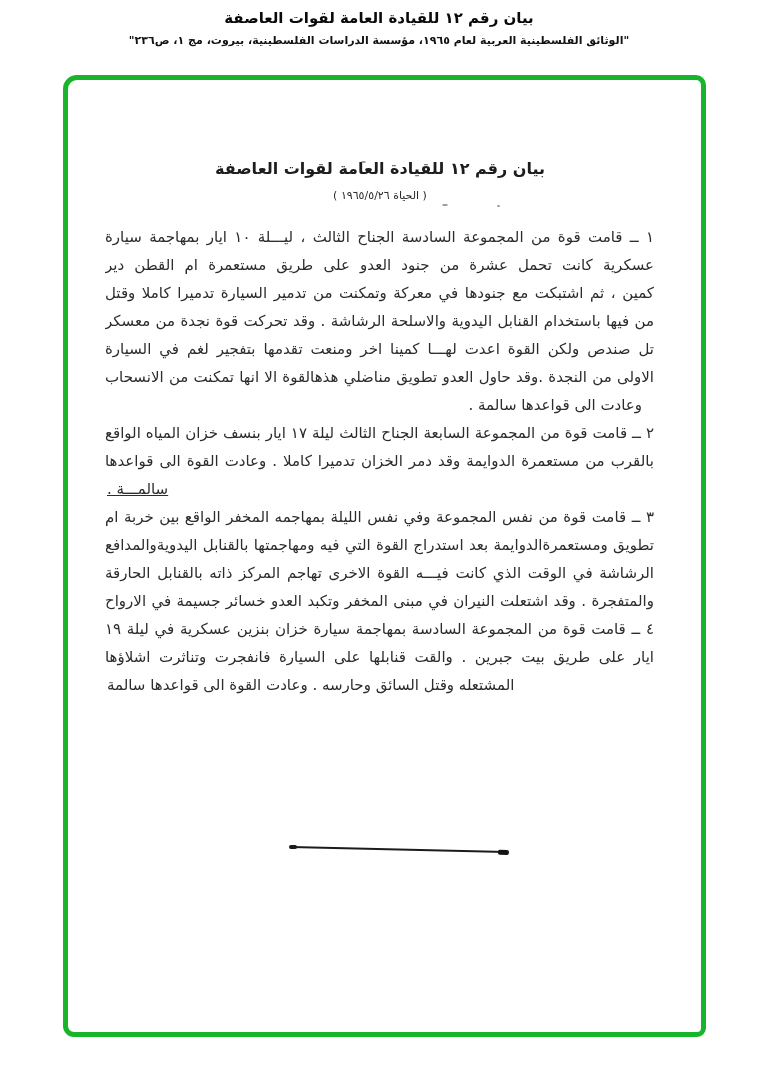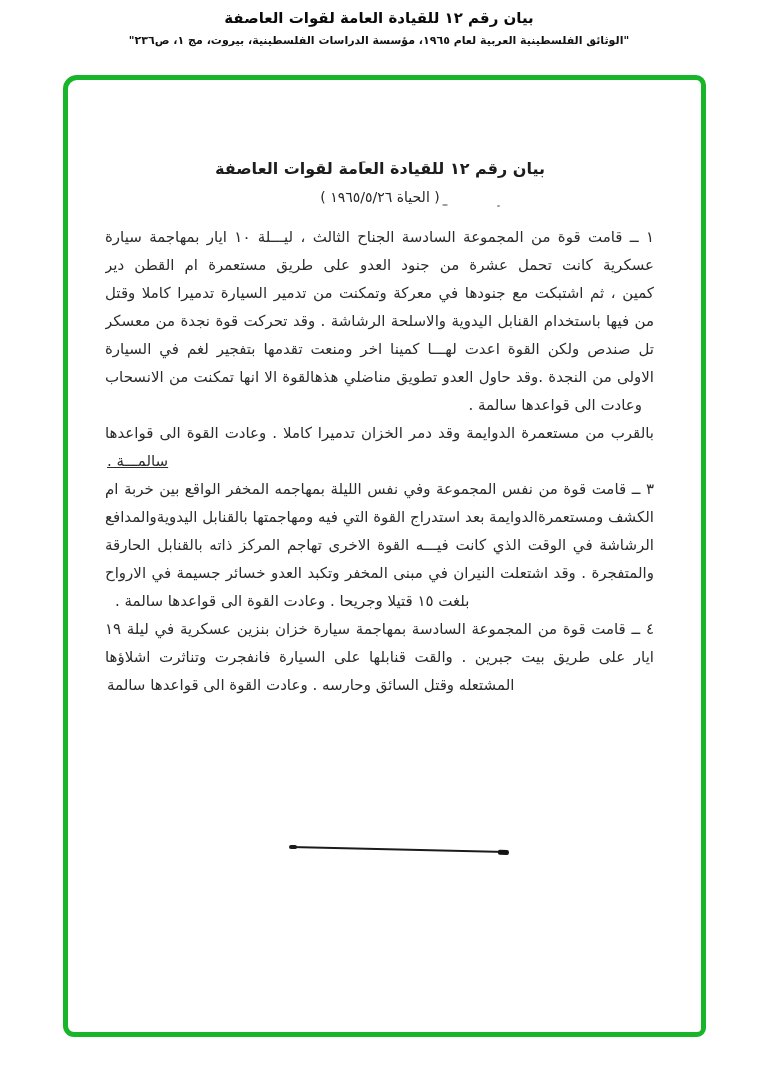--- a/index.html
+++ b/index.html
@@ -26,21 +26,21 @@
   }
 
   .doc-title {
     position:absolute; left:105px; top:159px; width:550px;
     direction:rtl; text-align:center;
     font-size:16px; font-weight:bold; color:#1d1d1d;
   }
   .doc-date {
     position:absolute; left:105px; top:189px; width:550px;
     direction:rtl; text-align:center;
-    font-size:14px; color:#262626;
+    font-size:11px; color:#262626;
   }
 
   .paras {
     position:absolute; left:105px; top:223px; width:549px;
     direction:rtl; color:var(--ink, #2c2c2c);
     font-size:15px;
   }
   .line {
     height:28px; line-height:28px; overflow:hidden;
     white-space:normal;
@@ -82,29 +82,29 @@
     <div>
       <div class="line j">١ ــ قامت قوة من المجموعة السادسة الجناح الثالث ، ليـــلة ١٠ ايار بمهاجمة سيارة</div>
       <div class="line j">عسكرية كانت تحمل عشرة من جنود العدو على طريق مستعمرة ام القطن دير نخاس،وعلى</div>
       <div class="line j">كمين ، ثم اشتبكت مع جنودها في معركة وتمكنت من تدمير السيارة تدميرا كاملا وقتل</div>
       <div class="line j">من فيها باستخدام القنابل اليدوية والاسلحة الرشاشة . وقد تحركت قوة نجدة من معسكر</div>
       <div class="line j">تل صندص ولكن القوة اعدت لهـــا كمينا اخر  ومنعت تقدمها بتفجير لغم في السيارة</div>
       <div class="line j">الاولى من النجدة .وقد حاول العدو تطويق مناضلي هذهالقوة الا انها تمكنت من الانسحاب</div>
       <div class="line r" style="padding-right: 12px;">وعادت الى قواعدها سالمة .</div>
     </div>
     <div>
+      <div class="line j">٢ ــ قامت قوة من المجموعة السابعة الجناح الثالث ليلة ١٧ ايار بنسف خزان المياه الواقع</div>
       <div class="line j">بالقرب من مستعمرة الدوايمة وقد دمر الخزان تدميرا كاملا . وعادت القوة الى قواعدها</div>
       <div class="line l" style="padding-left: 2px; text-decoration: underline;">سالمـــة .</div>
     </div>
     <div>
       <div class="line j">٣ ــ قامت قوة من نفس المجموعة وفي نفس الليلة بمهاجمه المخفر الواقع بين خربة ام</div>
-      <div class="line j">الكشف ومستعمرةالدوايمة بعد استدراج القوة التي فيه ومهاجمتها بالقنابل اليدويةوالمدافع</div>
+      <div class="line j">تطويق ومستعمرةالدوايمة بعد استدراج القوة التي فيه ومهاجمتها بالقنابل اليدويةوالمدافع</div>
       <div class="line j">الرشاشة في الوقت الذي كانت فيـــه القوة الاخرى تهاجم المركز  ذاته بالقنابل الحارقة</div>
       <div class="line j">والمتفجرة . وقد اشتعلت النيران في مبنى المخفر وتكبد العدو خسائر جسيمة في الارواح</div>
-      <div class="line l" style="padding-left: 10px;">بلغت ١٥ قتيلا وجريحا . وعادت القوة الى قواعدها سالمة .</div>
     </div>
     <div>
       <div class="line j">٤ ــ قامت قوة من المجموعة السادسة بمهاجمة سيارة خزان بنزين عسكرية في ليلة ١٩</div>
       <div class="line j">ايار على طريق بيت جبرين . والقت قنابلها على السيارة فانفجرت وتناثرت اشلاؤها</div>
       <div class="line l" style="padding-left: 2px;">المشتعله وقتل السائق وحارسه . وعادت القوة الى قواعدها سالمة</div>
     </div>
   </div>
 
 <div class="rule"></div>
 

